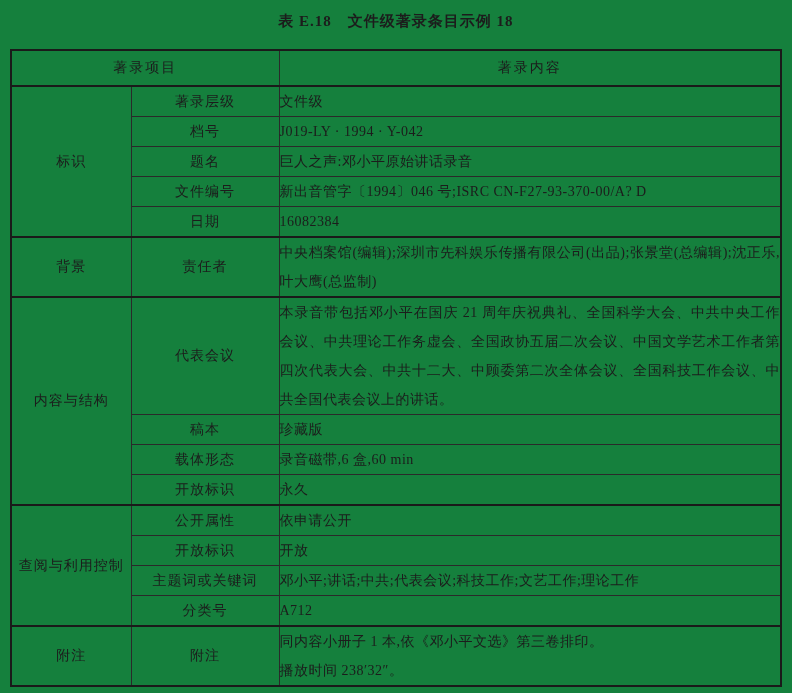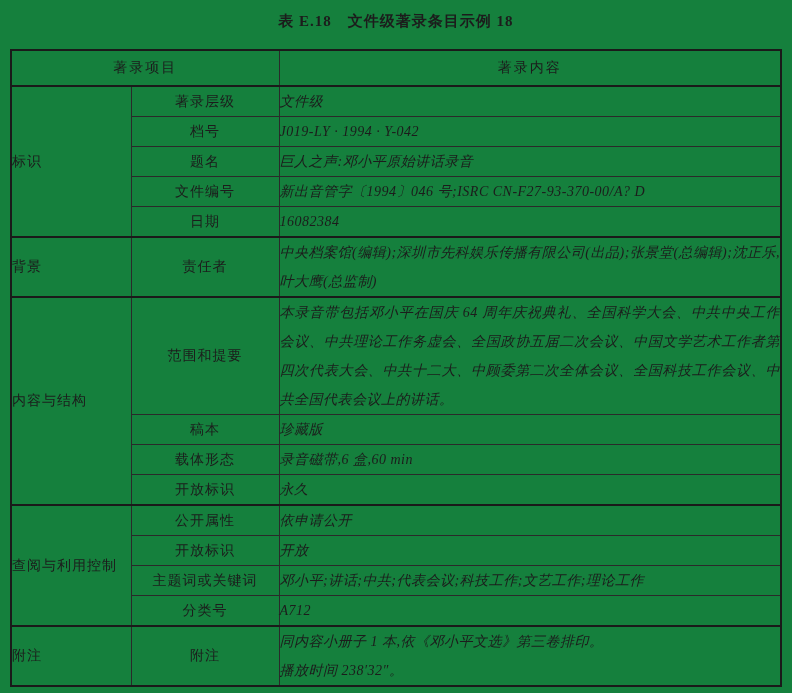--- a/index.html
+++ b/index.html
@@ -49,38 +49,37 @@
     letter-spacing: 2px;
   }
   .desc-table tr.group-start td {
     border-top: 2px solid #1a1a1a;
   }
   .desc-table td {
     vertical-align: middle;
     padding: 0;
   }
   .group-cell {
-    text-align: left;
+    text-align: center;
     letter-spacing: 1px;
   }
   .item-cell {
     padding: 0 6px 0 14px;
     height: 29px;
     letter-spacing: 1px;
     text-align: center;
   }
   .content-cell {
     padding: 3px 12px 3px 17px;
   }
   .content-line {
     line-height: 29px;
     min-height: 29px;
     text-align: justify;
     letter-spacing: 0.5px;
-    font-style: italic;
   }
 </style>
 </head>
 <body>
 
 <div class="page">
   <h1 class="doc-title">表 E.18　文件级著录条目示例 18</h1>
 
   <table class="desc-table">
     <colgroup>
@@ -128,23 +127,23 @@
         </tr>
         <tr class="group-start">
           <td rowspan="1" class="group-cell">背景</td>
           <td class="item-cell">责任者</td>
           <td class="content-cell">
             <div class="content-line">中央档案馆(编辑);深圳市先科娱乐传播有限公司(出品);张景堂(总编辑);沈正乐,叶大鹰(总监制)</div>
           </td>
         </tr>
         <tr class="group-start">
           <td rowspan="4" class="group-cell">内容与结构</td>
-          <td class="item-cell">范围和提要</td>
+          <td class="item-cell">代表会议</td>
           <td class="content-cell">
-            <div class="content-line">本录音带包括邓小平在国庆 64 周年庆祝典礼、全国科学大会、中共中央工作会议、中共理论工作务虚会、全国政协五届二次会议、中国文学艺术工作者第四次代表大会、中共十二大、中顾委第二次全体会议、全国科技工作会议、中共全国代表会议上的讲话。</div>
+            <div class="content-line">本录音带包括邓小平在国庆 21 周年庆祝典礼、全国科学大会、中共中央工作会议、中共理论工作务虚会、全国政协五届二次会议、中国文学艺术工作者第四次代表大会、中共十二大、中顾委第二次全体会议、全国科技工作会议、中共全国代表会议上的讲话。</div>
           </td>
         </tr>
         <tr>
           <td class="item-cell">稿本</td>
           <td class="content-cell">
             <div class="content-line">珍藏版</div>
           </td>
         </tr>
         <tr>
           <td class="item-cell">载体形态</td>

